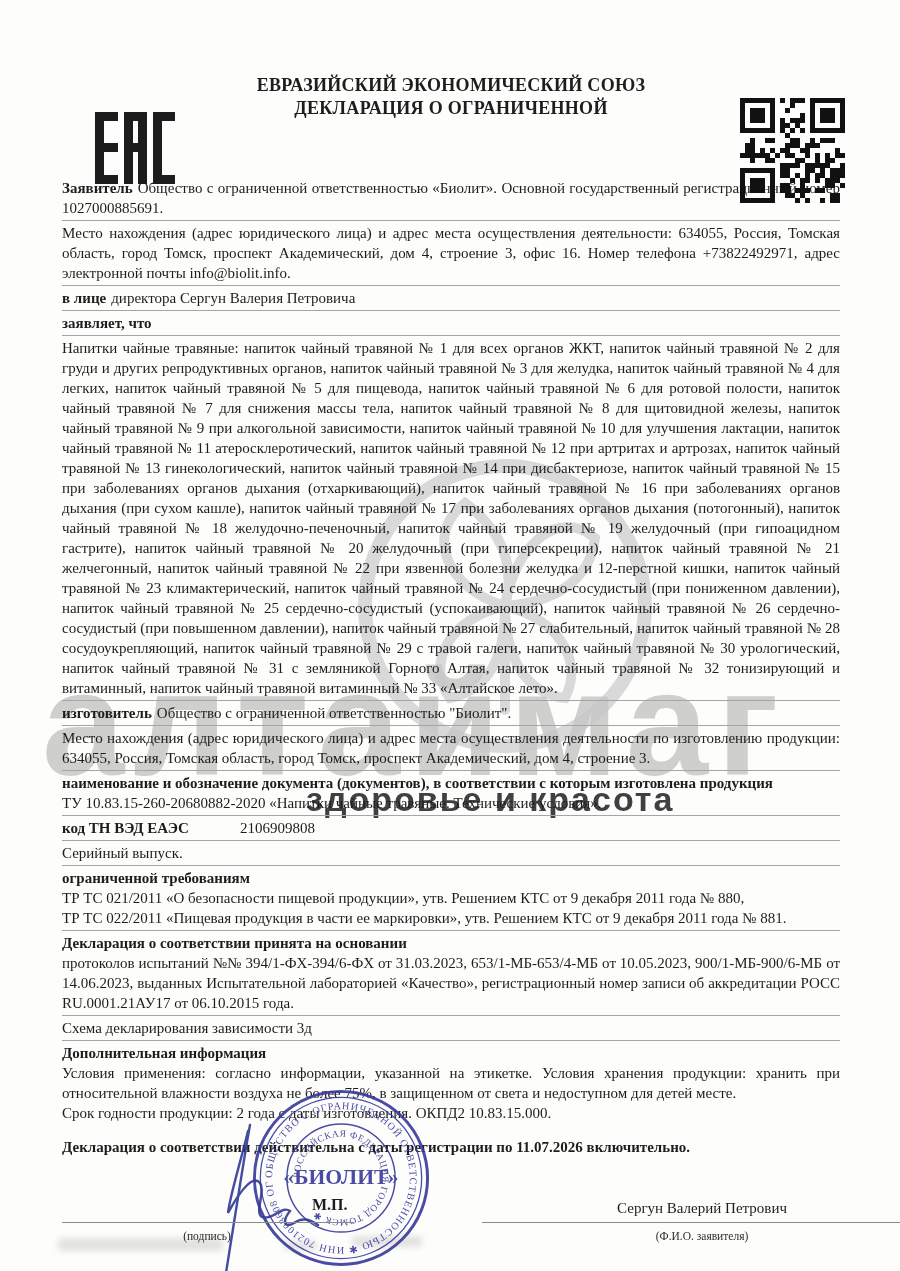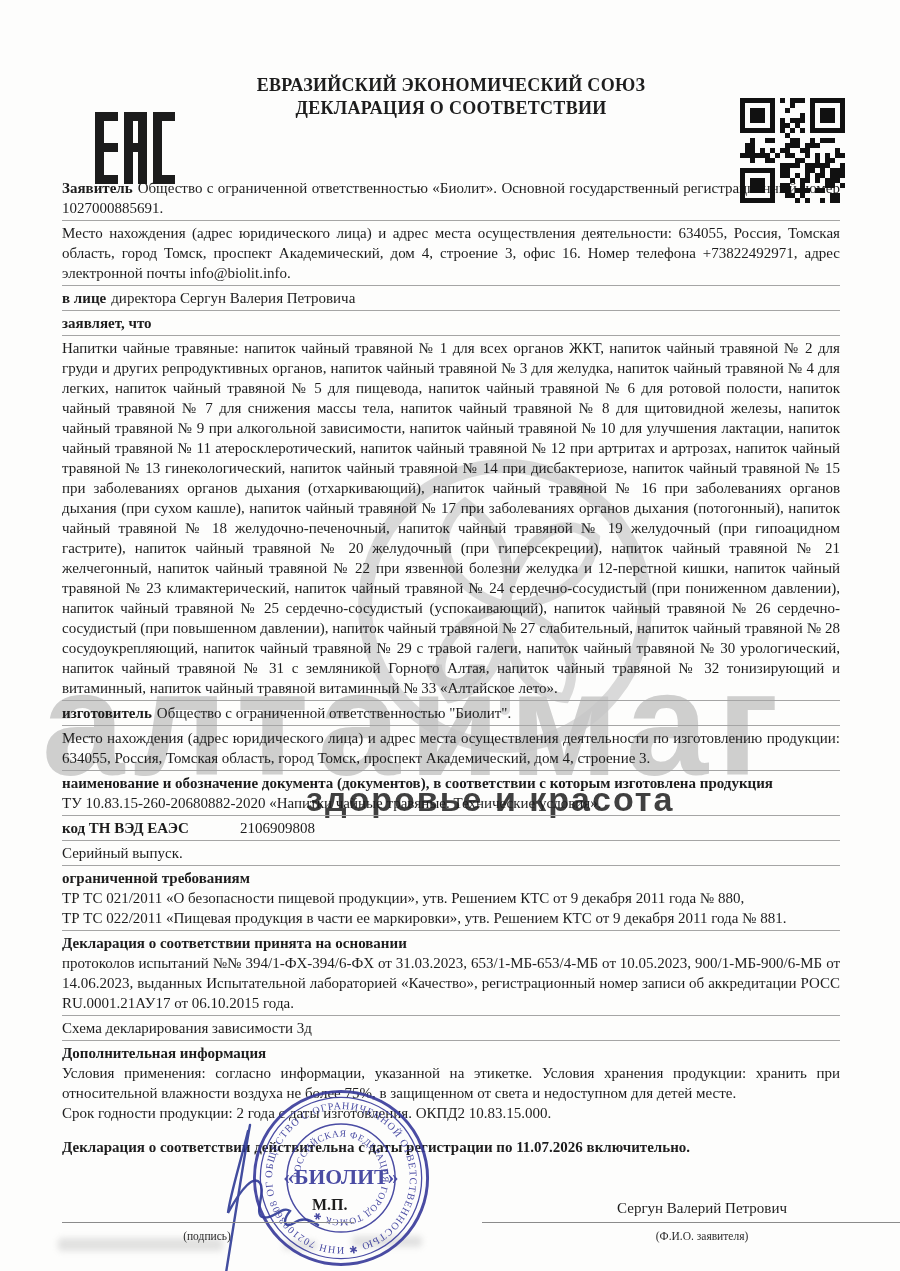--- a/index.html
+++ b/index.html
@@ -70,21 +70,21 @@
     <div class="wm-brand">алтаймаг</div>
     <div class="wm-tag">здоровье и красота</div>
     <div class="smudge" style="left:58px;top:1238px;width:165px;height:13px;"></div>
     <div class="smudge" style="left:283px;top:1241px;width:34px;height:9px;"></div>
     <div class="smudge" style="left:352px;top:1236px;width:70px;height:11px;"></div>
   </div>
 
   <div class="content">
 
     <div class="hdr">ЕВРАЗИЙСКИЙ ЭКОНОМИЧЕСКИЙ СОЮЗ</div>
-    <div class="hdr">ДЕКЛАРАЦИЯ О СООТВЕТСТВИИ</div>
+    <div class="hdr">ДЕКЛАРАЦИЯ О ОГРАНИЧЕННОЙ</div>
 
     <svg class="eac" width="80" height="72" viewBox="0 0 80 72">
       <g fill="#1c1c1c">
         <rect x="0" y="0" width="9" height="72"></rect>
           <rect x="0" y="0" width="23" height="9"></rect>
         <rect x="0" y="31" width="23" height="9"></rect>
           <rect x="0" y="63" width="23" height="9"></rect>
         <rect x="29" y="0" width="9" height="72"></rect>
           <rect x="43" y="0" width="9" height="72"></rect>
         <rect x="29" y="0" width="23" height="9"></rect>

